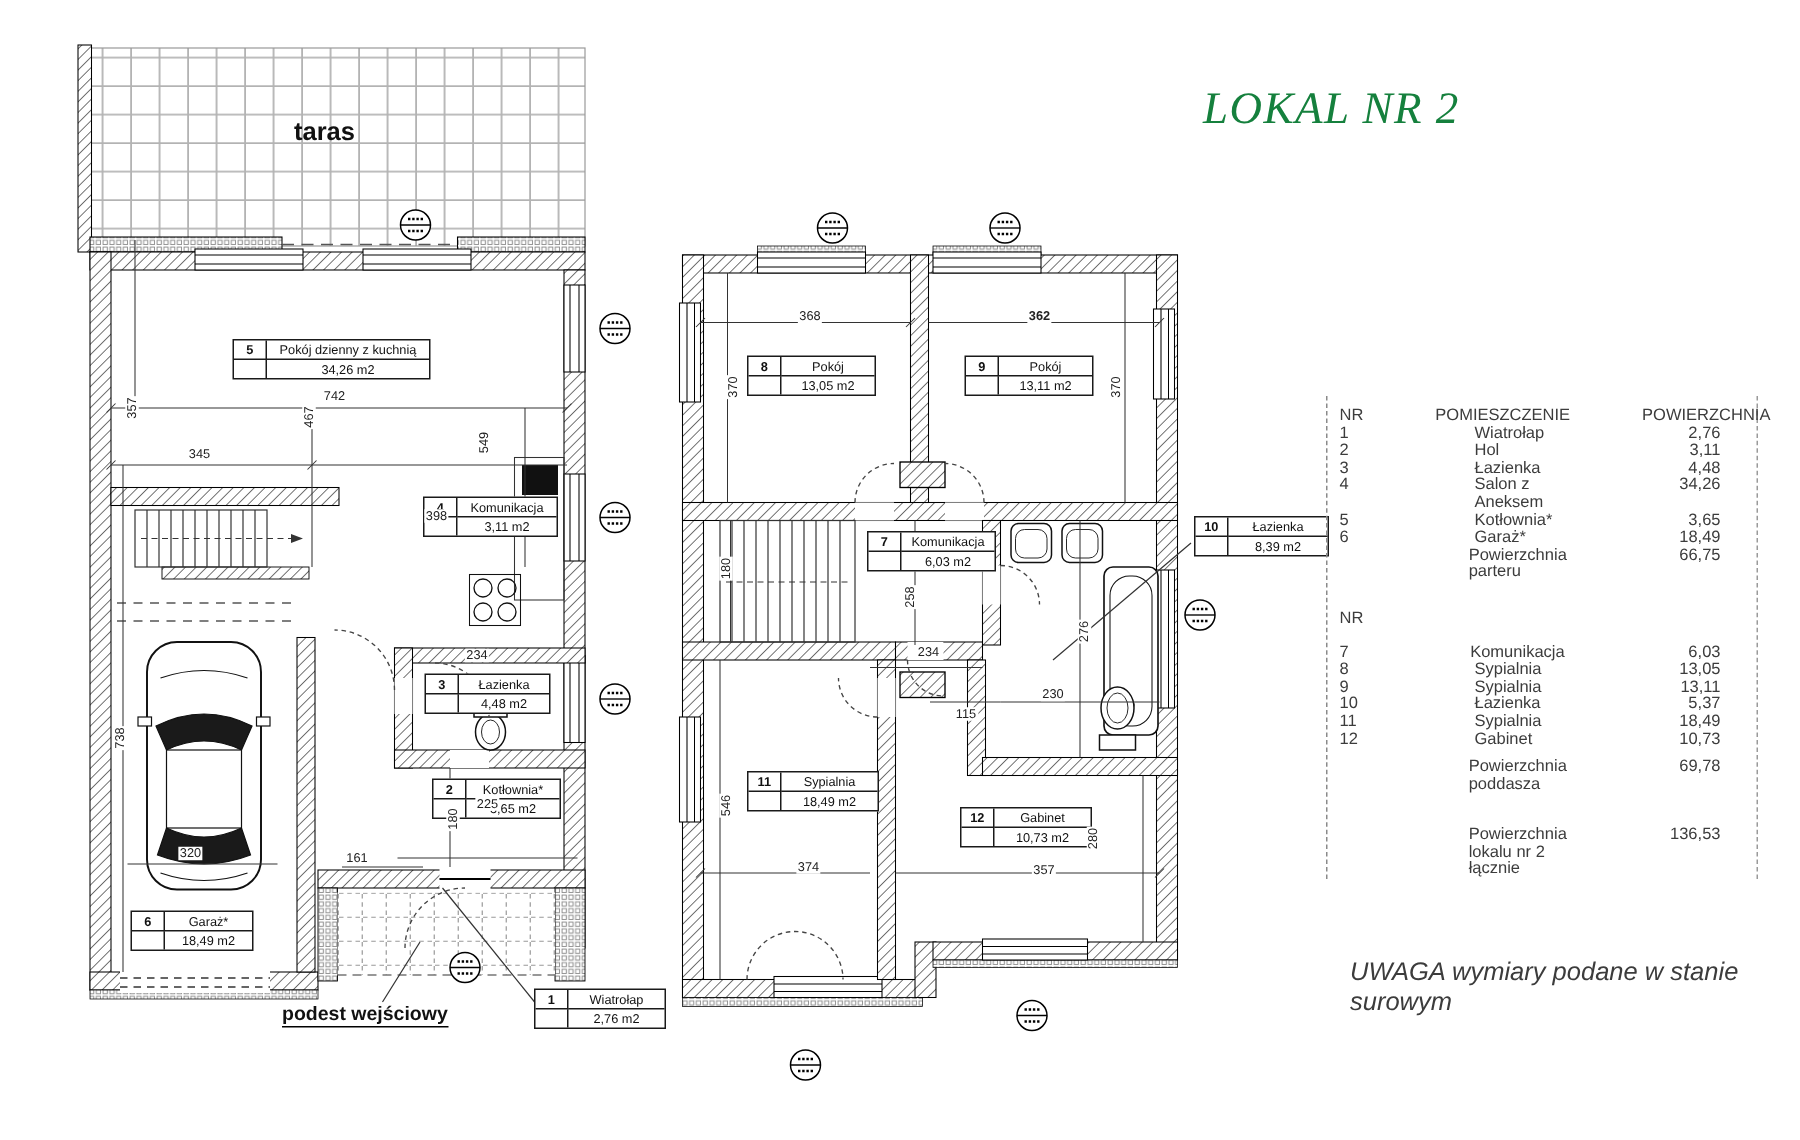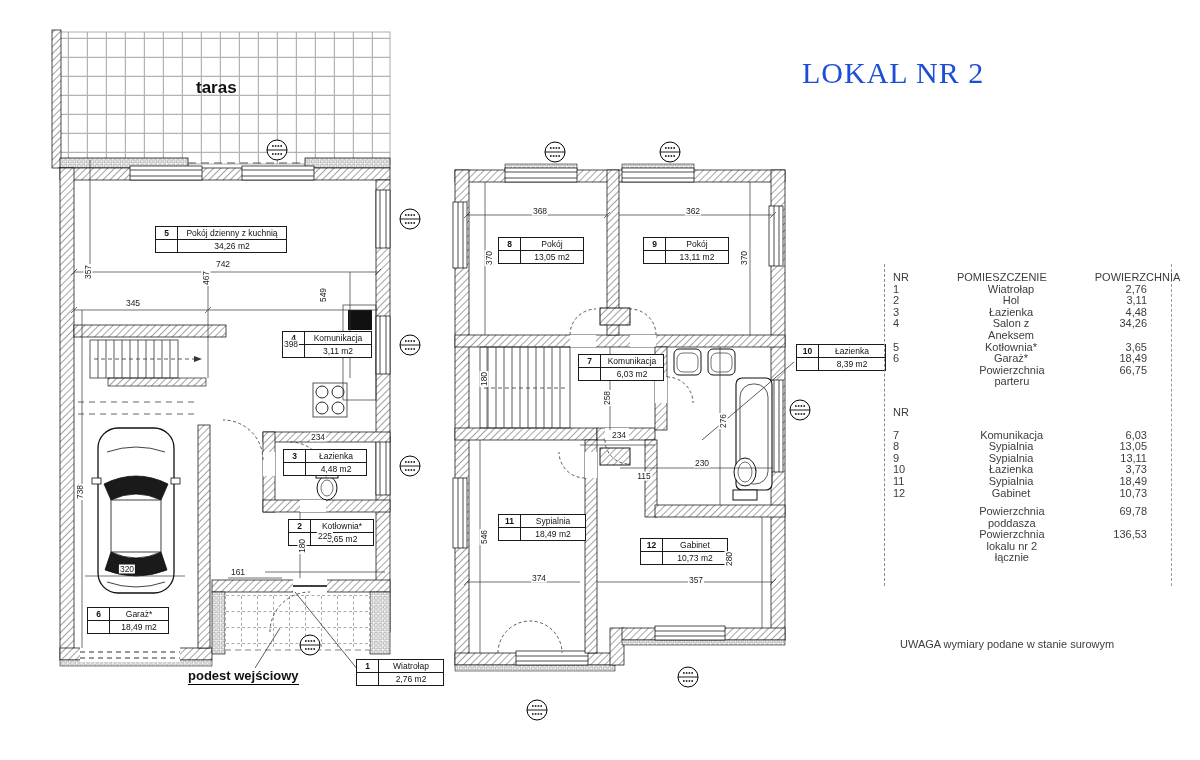--- a/index.html
+++ b/index.html
@@ -1,20 +1,20 @@
 <!DOCTYPE html>
 <html><head>
 <meta charset="utf-8">
 <style>
   html,body{margin:0;padding:0;background:#fff;}
   .canvas{position:relative;width:1200px;height:760px;background:#fff;overflow:hidden;
           font-family:"Liberation Sans",sans-serif;color:#111;}
   svg{position:absolute;}
   .title{position:absolute;left:802px;top:56px;font-family:"Liberation Serif","DejaVu Serif",serif;
-         font-size:30px;letter-spacing:1px;color:#1d4ed8;}
+         font-size:30px;letter-spacing:1px;color:#15803d;font-style:italic;}
   .taras-label{position:absolute;left:196px;top:78px;font-size:17px;font-weight:bold;text-align:right;}
   .podest-label{position:absolute;left:188px;top:668px;font-size:13px;font-weight:bold;
                 border-bottom:1.6px solid #000;padding-bottom:1px;}
   
   .room-label{position:absolute;display:grid;grid-template-columns:22px 1fr;background:#fff;
               border:1.2px solid #1a1a1a;font-size:8.5px;line-height:12px;text-align:center;color:#111;}
   .room-label .c{height:12px;overflow:hidden;white-space:nowrap;}
   .room-label .nr{border-right:1px solid #1a1a1a;border-bottom:1px solid #1a1a1a;font-weight:bold;}
   .room-label .name{border-bottom:1px solid #1a1a1a;padding:0 2px;}
   .room-label .nr2{border-right:1px solid #1a1a1a;}
@@ -23,25 +23,25 @@
        background:#fff;padding:0 1px;white-space:nowrap;color:#222;}
   .dim.rot{transform:translate(-50%,-50%) rotate(-90deg);}
   
   .marker{position:absolute;width:24px;height:24px;transform:translate(-50%,-50%);}
   
   .panel{position:absolute;left:884px;top:264px;width:288px;height:322px;box-sizing:border-box;
          border-left:1px dashed #8a8a8a;border-right:1px dashed #9a9a9a;
          padding:8px 0 0 4px;font-size:11px;line-height:11.6px;color:#3c3c3c;}
   .prow{display:flex;gap:48px;}
   .pnr{width:46px;padding-left:4px;box-sizing:border-box;}
-  .pname{flex:1;text-align:center;}
+  .pname{flex:1;text-align:left;}
   .pval{width:84px;text-align:right;padding-right:24px;box-sizing:border-box;}
   .mt7{margin-top:7px}.mt10{}.mt11{margin-top:11px}
-  .mt12{margin-top:12px}.mt19{margin-top:19px}.mt22{}
-  .note{position:absolute;left:900px;top:638px;font-size:11px;color:#3c3c3c;}
+  .mt12{margin-top:12px}.mt19{margin-top:19px}.mt22{margin-top:22px}
+  .note{position:absolute;left:900px;top:638px;font-size:17px;color:#3c3c3c;font-style:italic;}
 </style>
 </head>
 <body>
 
 <div class="canvas">
 
   <svg style="left:50px;top:20px" width="400" height="690" viewBox="0 0 400 690">
     <defs>
       <pattern id="hatchL" width="5" height="5" patternUnits="userSpaceOnUse" patternTransform="rotate(45)">
         <rect width="5" height="5" fill="#fff"></rect>
@@ -393,21 +393,21 @@
       <span class="dim" style="left: 133px; top: 303px;">345</span>
       <span class="dim" style="left: 291px; top: 305px; margin-top: 39px;">398</span>
       <span class="dim rot" style="left: 323px; top: 295px;">549</span>
       <span class="dim rot" style="left: 80px; top: 492px;">738</span>
       <span class="dim" style="left: 127px; top: 569px;">320</span>
       <span class="dim" style="left: 238px; top: 572px;">161</span>
       <span class="dim" style="left: 325px; top: 536px;">225</span>
       <span class="dim rot" style="left: 302px; top: 546px;">180</span>
       <span class="dim" style="left: 318px; top: 437px;">234</span>
       <span class="dim" style="left: 540px; top: 211px;">368</span>
-      <span class="dim" style="left: 693px; top: 211px;">362</span>
+      <span class="dim" style="left: 693px; top: 211px; font-weight: bold;">362</span>
       <span class="dim rot" style="left: 489px; top: 258px;">370</span>
       <span class="dim rot" style="left: 744px; top: 258px;">370</span>
       <span class="dim rot" style="left: 484px; top: 379px;">180</span>
       <span class="dim rot" style="left: 607px; top: 398px;">258</span>
       <span class="dim" style="left: 619px; top: 435px;">234</span>
       <span class="dim" style="left: 644px; top: 476px;">115</span>
       <span class="dim" style="left: 702px; top: 463px;">230</span>
       <span class="dim rot" style="left: 723px; top: 421px;">276</span>
       <span class="dim rot" style="left: 484px; top: 537px;">546</span>
       <span class="dim" style="left: 539px; top: 578px;">374</span>
@@ -557,21 +557,21 @@
           <span class="pval">13,05</span>
         </div>
         <div class="prow">
           <span class="pnr">9</span>
           <span class="pname">Sypialnia</span>
           <span class="pval">13,11</span>
         </div>
         <div class="prow">
           <span class="pnr">10</span>
           <span class="pname">Łazienka</span>
-          <span class="pval">3,73</span>
+          <span class="pval">5,37</span>
         </div>
         <div class="prow">
           <span class="pnr">11</span>
           <span class="pname">Sypialnia</span>
           <span class="pval">18,49</span>
         </div>
         <div class="prow">
           <span class="pnr">12</span>
           <span class="pname">Gabinet</span>
           <span class="pval">10,73</span>

